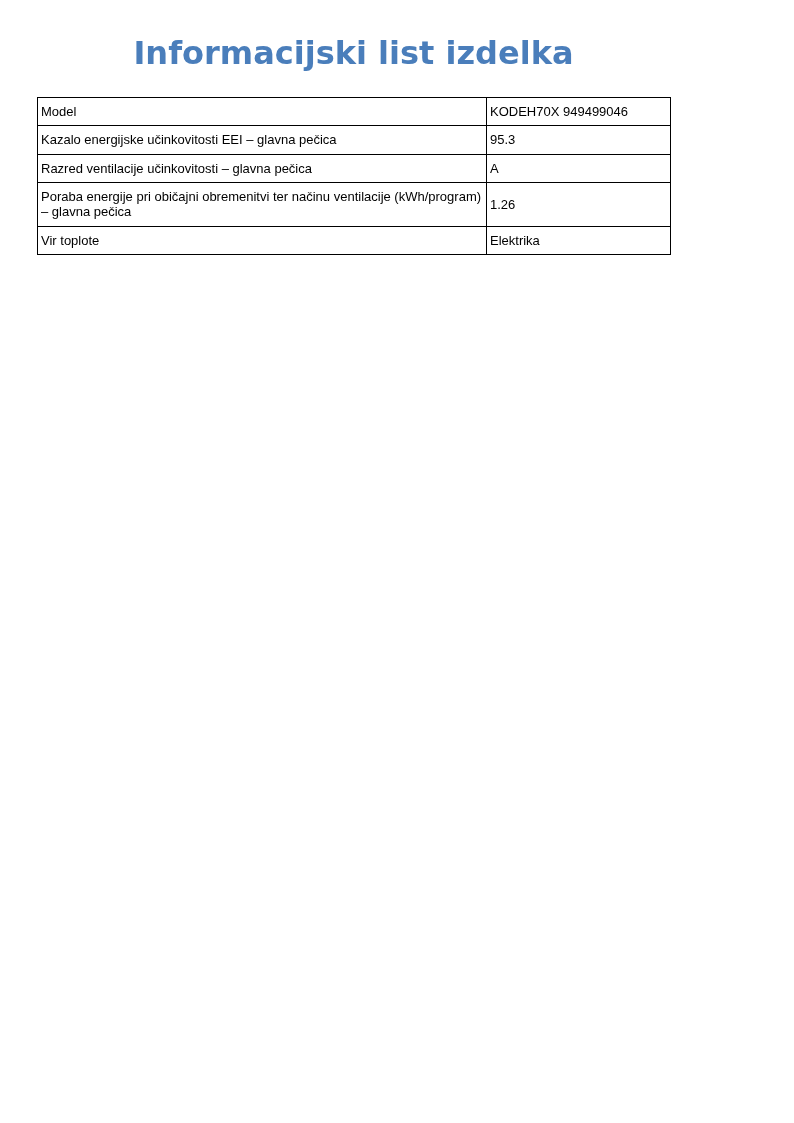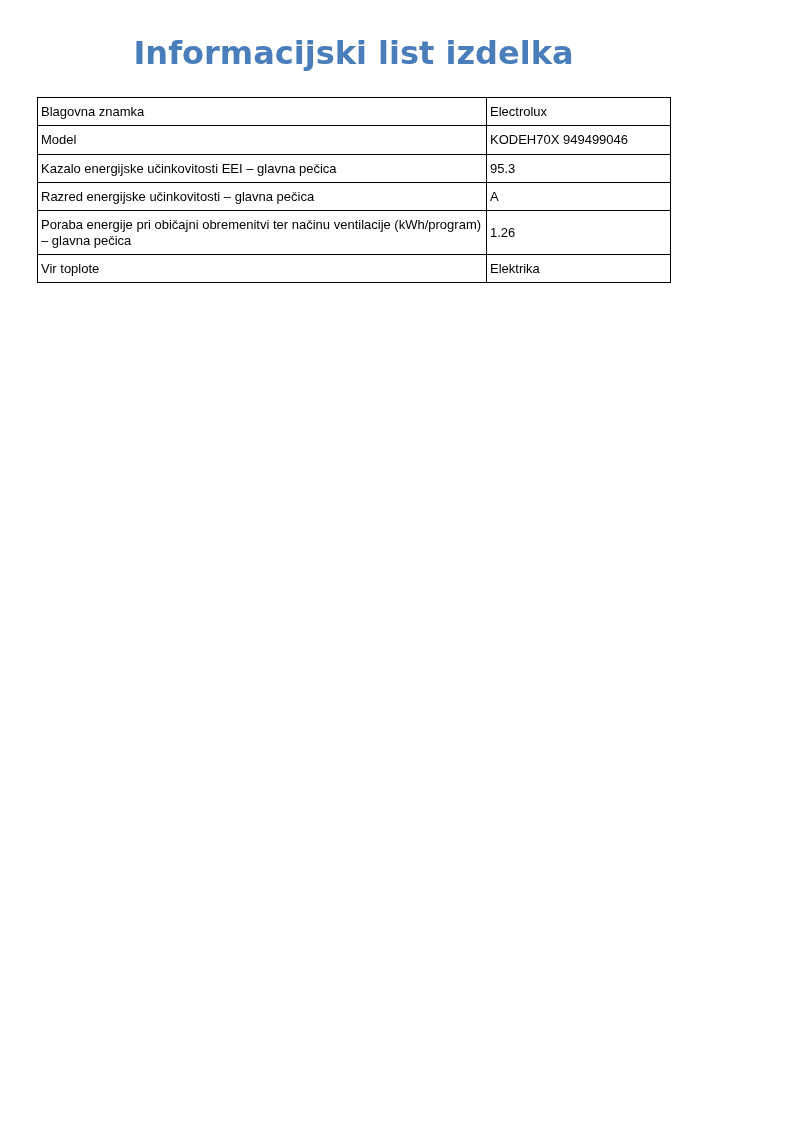--- a/index.html
+++ b/index.html
@@ -45,33 +45,29 @@
 </style>
 </head>
 <body>
 
 <div class="doc-container">
   <h1 class="doc-title" style="color: rgb(74, 126, 187);">Informacijski list izdelka</h1>
 
   <table class="product-table">
     <tbody>
         <tr>
-          <td class="label-cell">Blagovna znamka</td>
-          <td class="value-cell">Electrolux</td>
-        </tr>
-        <tr>
           <td class="label-cell">Model</td>
           <td class="value-cell">KODEH70X 949499046</td>
         </tr>
         <tr>
           <td class="label-cell">Kazalo energijske učinkovitosti EEI – glavna pečica</td>
           <td class="value-cell">95.3</td>
         </tr>
         <tr>
-          <td class="label-cell">Razred energijske učinkovitosti – glavna pečica</td>
+          <td class="label-cell">Razred ventilacije učinkovitosti – glavna pečica</td>
           <td class="value-cell">A</td>
         </tr>
         <tr>
           <td class="label-cell">Poraba energije pri običajni obremenitvi ter načinu ventilacije (kWh/program) – glavna pečica</td>
           <td class="value-cell">1.26</td>
         </tr>
         <tr>
           <td class="label-cell">Vir toplote</td>
           <td class="value-cell">Elektrika</td>
         </tr>

